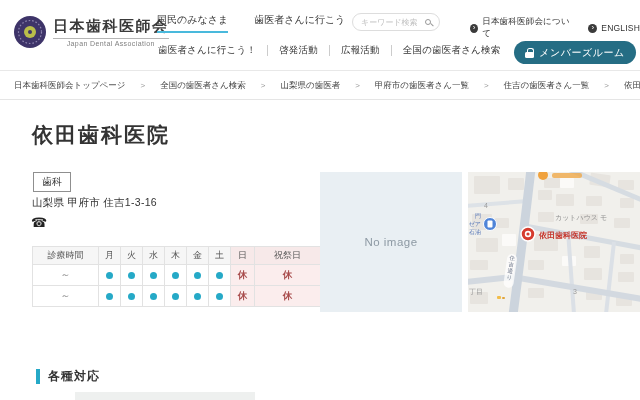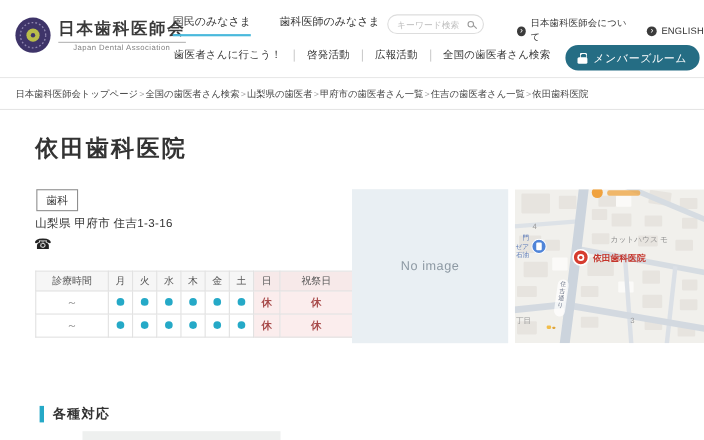--- a/index.html
+++ b/index.html
@@ -33,21 +33,21 @@
   .nav-main { position:absolute; left:158px; top:44px; display:flex; align-items:center; gap:11px; }
   .nav-main-item { font-size:9.5px; color:#333; cursor:pointer; letter-spacing:.2px; }
   .nav-divider { width:1px; height:11px; background:#ccc; }
 
   .members-btn { position:absolute; left:514px; top:41px; width:122px; height:23px; border-radius:12px; background:#256d84; color:#fff; display:flex; align-items:center; justify-content:center; gap:5px; cursor:pointer; border:none; }
   .members-btn .label { font-size:10px; letter-spacing:.5px; }
   .lock-icon { position:relative; width:9px; height:6px; background:#fff; border-radius:1.5px; margin-top:4px; }
   .lock-icon::before { content:""; position:absolute; top:-4px; left:2px; width:5px; height:6px; border:1.5px solid #fff; border-bottom:none; border-radius:2.5px 2.5px 0 0; }
 
   
-  .breadcrumb { position:absolute; top:72px; left:0; right:0; height:28px; border-bottom:1px solid #e5e5e5; display:flex; align-items:center; padding:0 14px; gap:1px; white-space:nowrap; }
+  .breadcrumb { position:absolute; top:72px; left:0; right:0; height:28px; border-bottom:1px solid #e5e5e5; display:flex; align-items:center; padding:0 14px; gap:15px; white-space:nowrap; }
   .bc-item { font-size:8.5px; color:#444; cursor:pointer; }
   .bc-item.bc-current { cursor:default; }
   .bc-sep { font-size:8px; color:#999; }
 
   
   .clinic-name { position:absolute; left:32px; top:121px; font-size:21px; font-weight:bold; color:#333; letter-spacing:2px; }
   .category-badge { position:absolute; left:33px; top:172px; border:1px solid #8f8f8f; font-size:10px; color:#333; padding:2px 8px; background:#fff; }
   .address { position:absolute; left:32px; top:196px; font-size:10.5px; color:#333; letter-spacing:.3px; }
   .phone-row { position:absolute; left:31px; top:213px; display:flex; align-items:center; gap:6px; }
   .phone-icon::before { content:"\260E"; font-size:13px; color:#222; }
@@ -91,21 +91,21 @@
         <circle cx="17" cy="17" r="2" fill="#3e3469"></circle>
       </svg>
       <div class="logo-text">
         <span class="logo-jp">日本歯科医師会</span>
         <span class="logo-en">Japan Dental Association</span>
       </div>
     </div>
 
     <div class="nav-top">
         <span class="nav-top-item active">国民のみなさま</span>
-        <span class="nav-top-item">歯科医師のみなさま</span>
+        <span class="nav-top-item">歯医者さんに行こう</span>
       </div>
 
     <div class="search-box">
       <input type="text" placeholder="キーワード検索" style="">
       <span class="mag-icon"></span>
     </div>
 
     <div class="utility-links">
         <span class="util-link">
           <span class="circle-arrow"></span>

